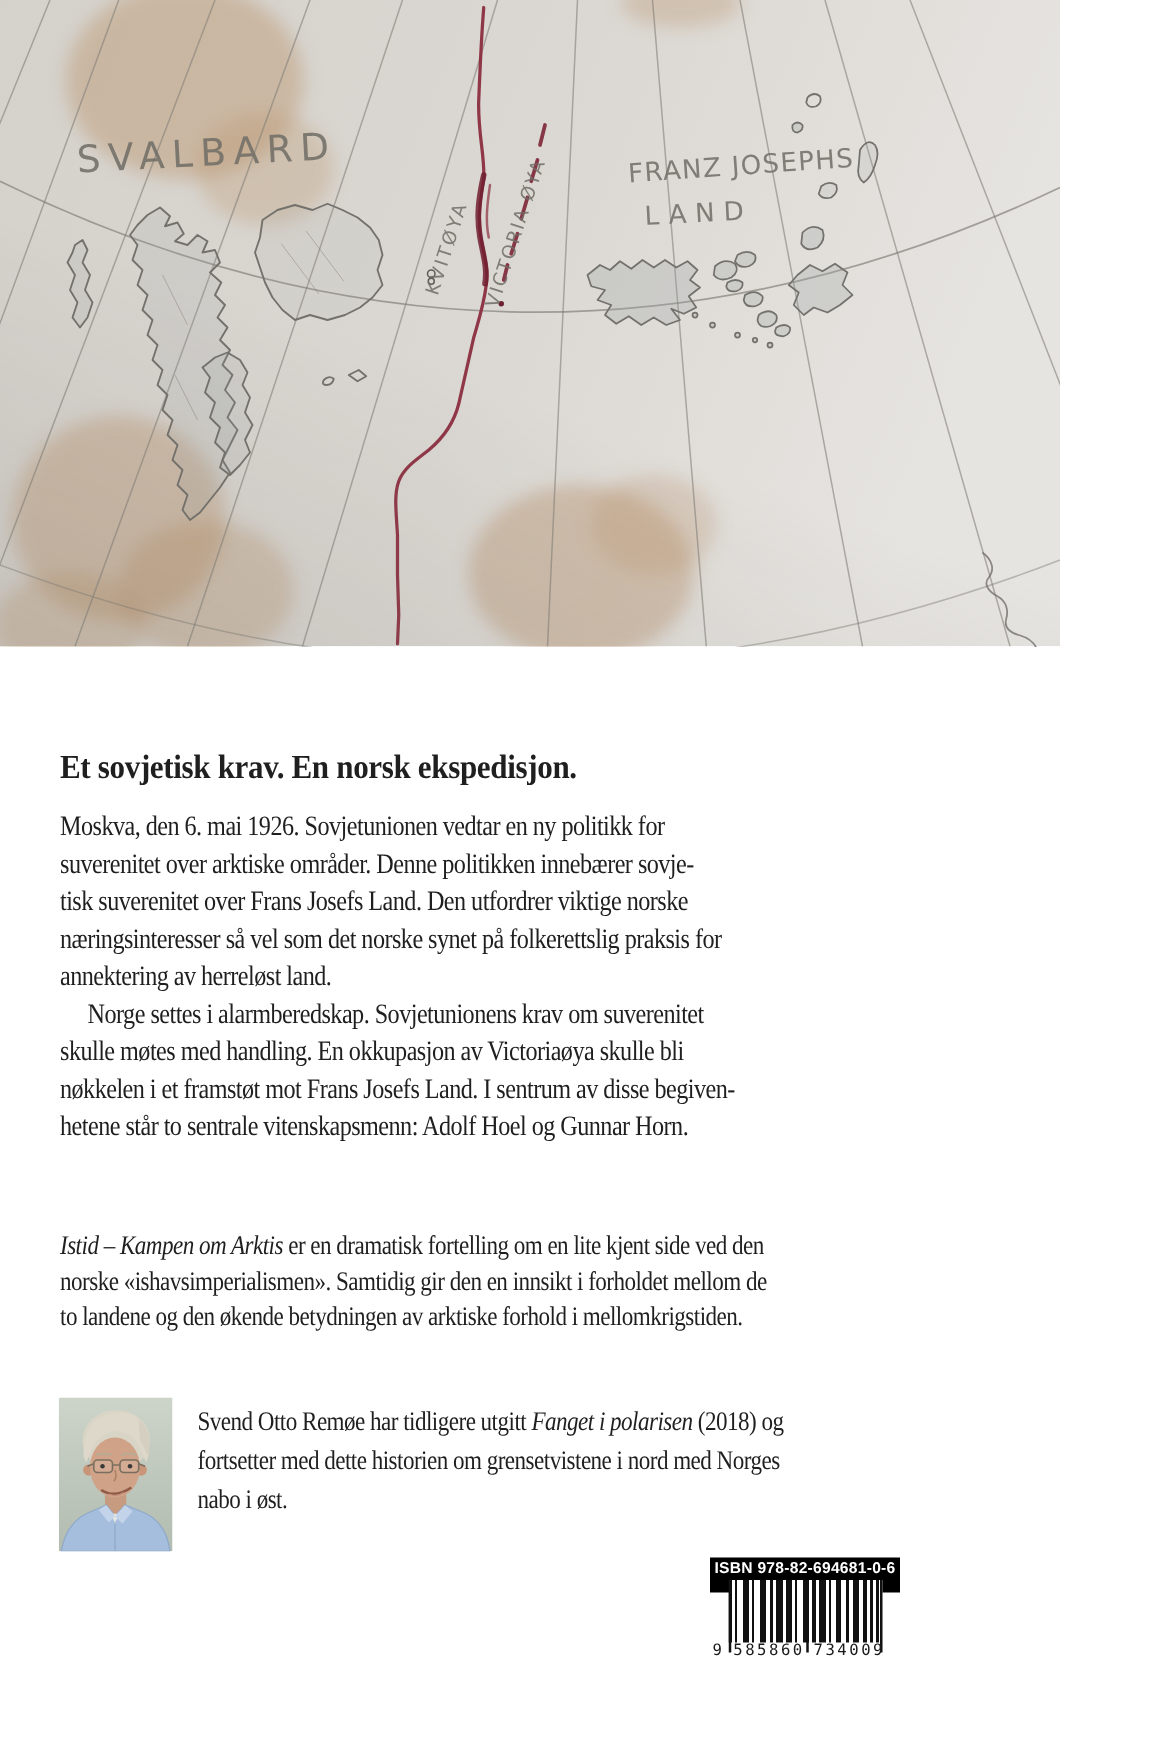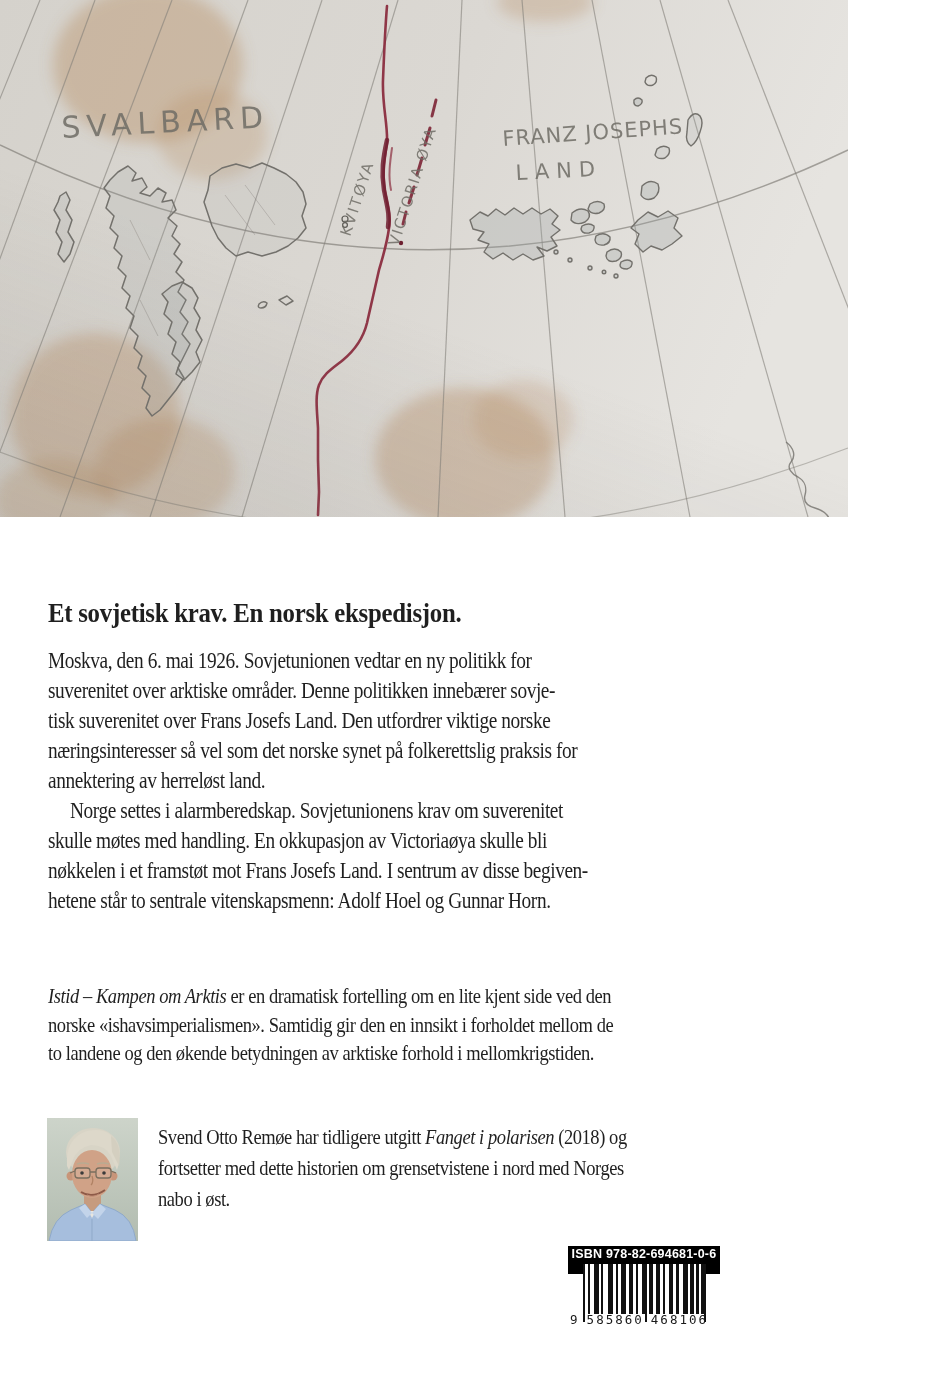--- a/index.html
+++ b/index.html
@@ -229,16 +229,16 @@
 
   <div class="isbn-label">ISBN 978-82-694681-0-6</div>
   <div class="barcode">
     <span class="guard g1"></span>
     <span class="guard g2"></span>
     <span class="guard g3"></span>
   </div>
   <div class="barcode-digits">
     <span>9</span>
     <span>585860</span>
-    <span>468106</span>
+    <span>734009</span>
   </div>
 
 </div>
 
 </body></html>

